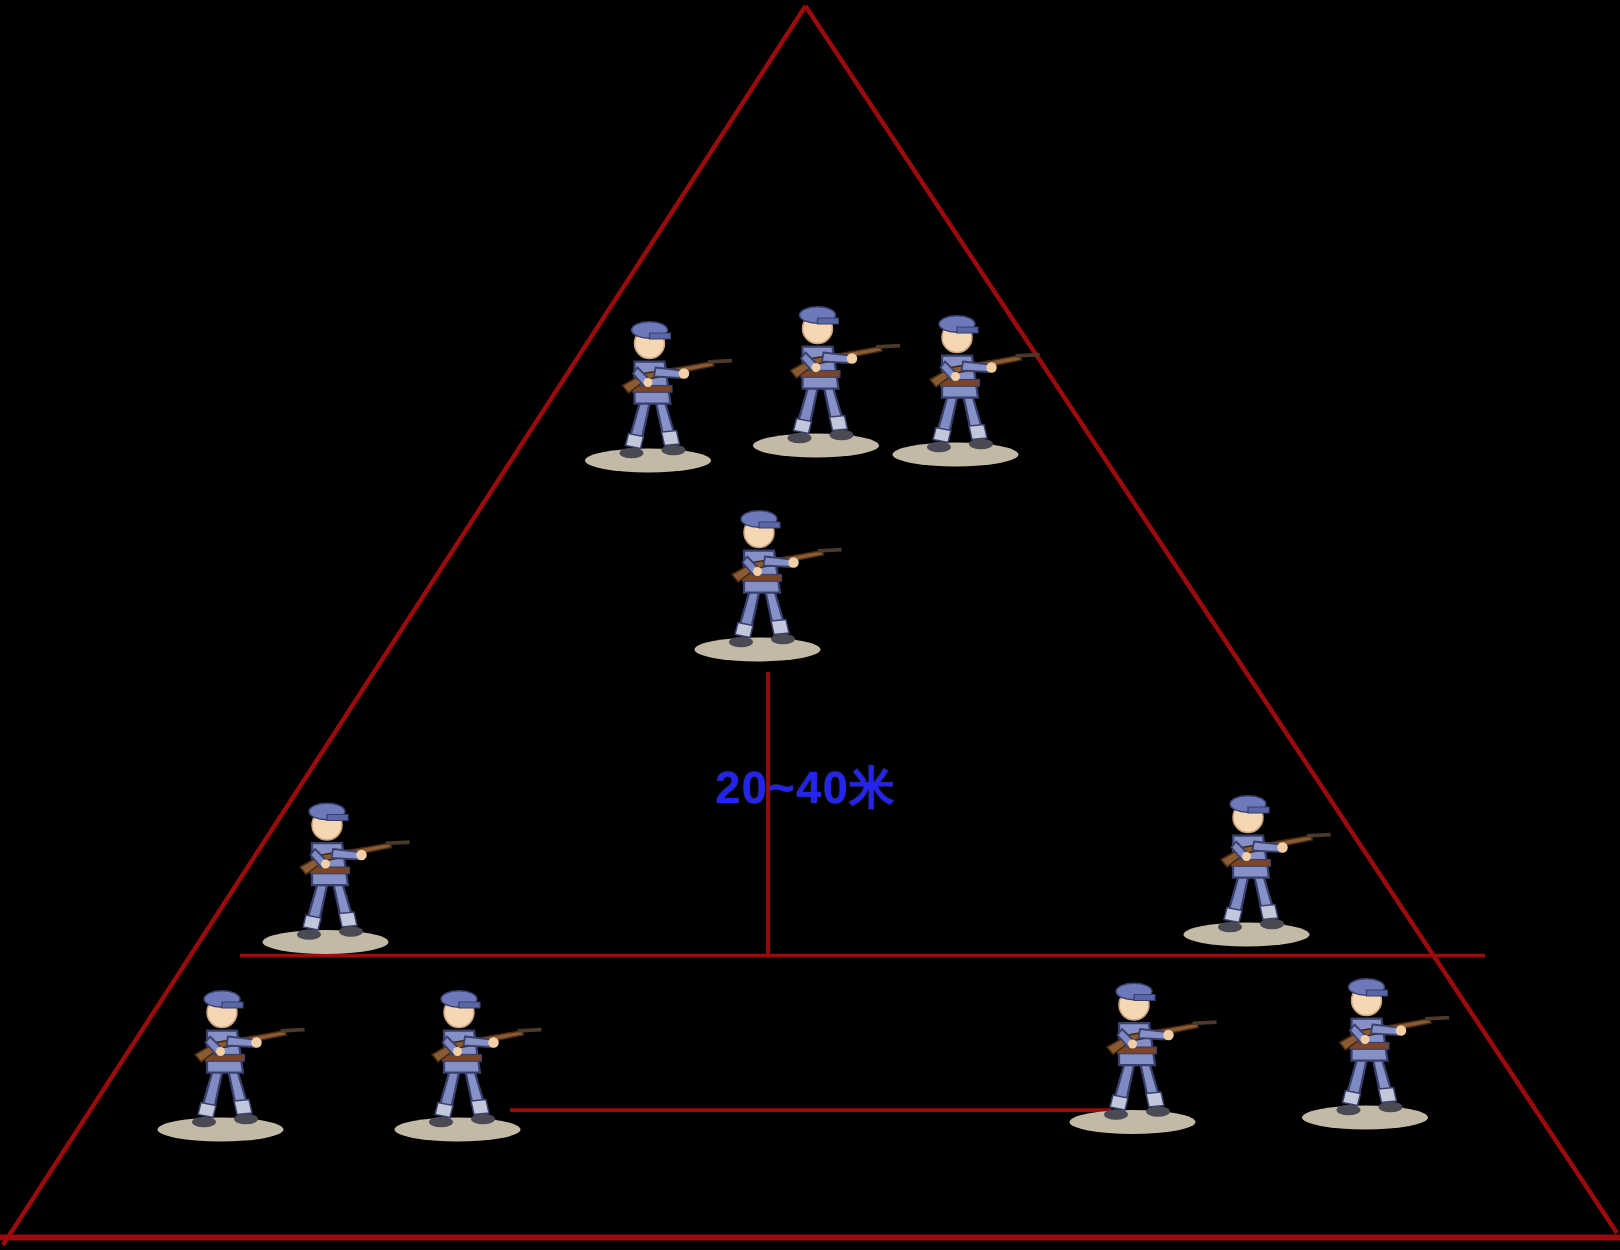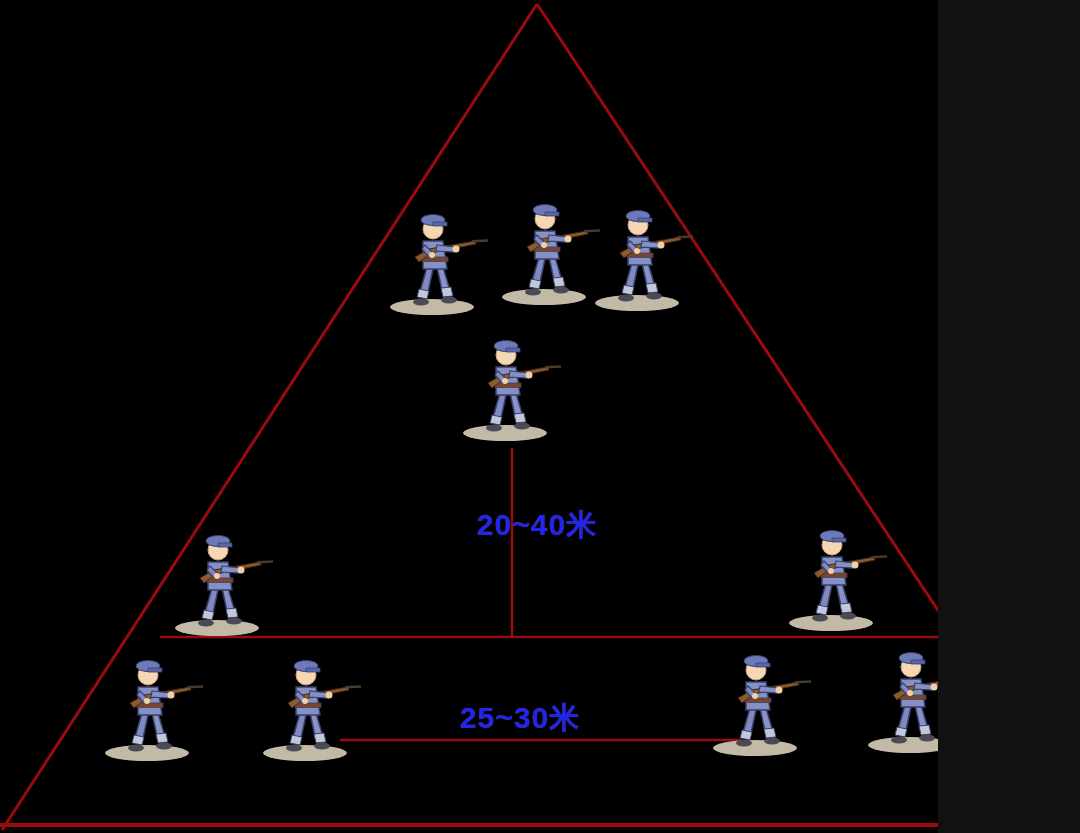--- a/index.html
+++ b/index.html
@@ -4,21 +4,21 @@
 <style>
   :root{
     --bg:#000000;
     --line-color:#9b0b0e;
     --label-color:#2424f0;
   }
   *{margin:0;padding:0;box-sizing:border-box;}
   body{background:#111;font-family:"Liberation Sans",sans-serif;}
   .stage{
     position:relative;
-    width:938px;height:833px;
+    width:1080px;height:833px;
     background:var(--bg);
     overflow:hidden;
   }
   .lines-layer{
     position:absolute;left:0;top:0;width:1080px;height:833px;
   }
   .lines-layer line{stroke:var(--line-color);}
   .soldiers-layer{position:absolute;left:0;top:0;width:1080px;height:833px;}
   .soldier{position:absolute;width:120px;height:110px;}
   .distance-label{
@@ -101,15 +101,14 @@
       <svg viewBox="0 0 120 110" class="soldier" style="left: 700px; top: 648px;">
         <use href="#soldier-sym"></use>
       </svg>
       <svg viewBox="0 0 120 110" class="soldier" style="left: 855px; top: 645px;">
         <use href="#soldier-sym"></use>
       </svg>
     </div>
 
   <div class="distance-label label-vertical">20~40米</div>
 
-  <div class="distance-label label-horizontal">25~30米</div>
 
 </div>
 
 </body></html>

